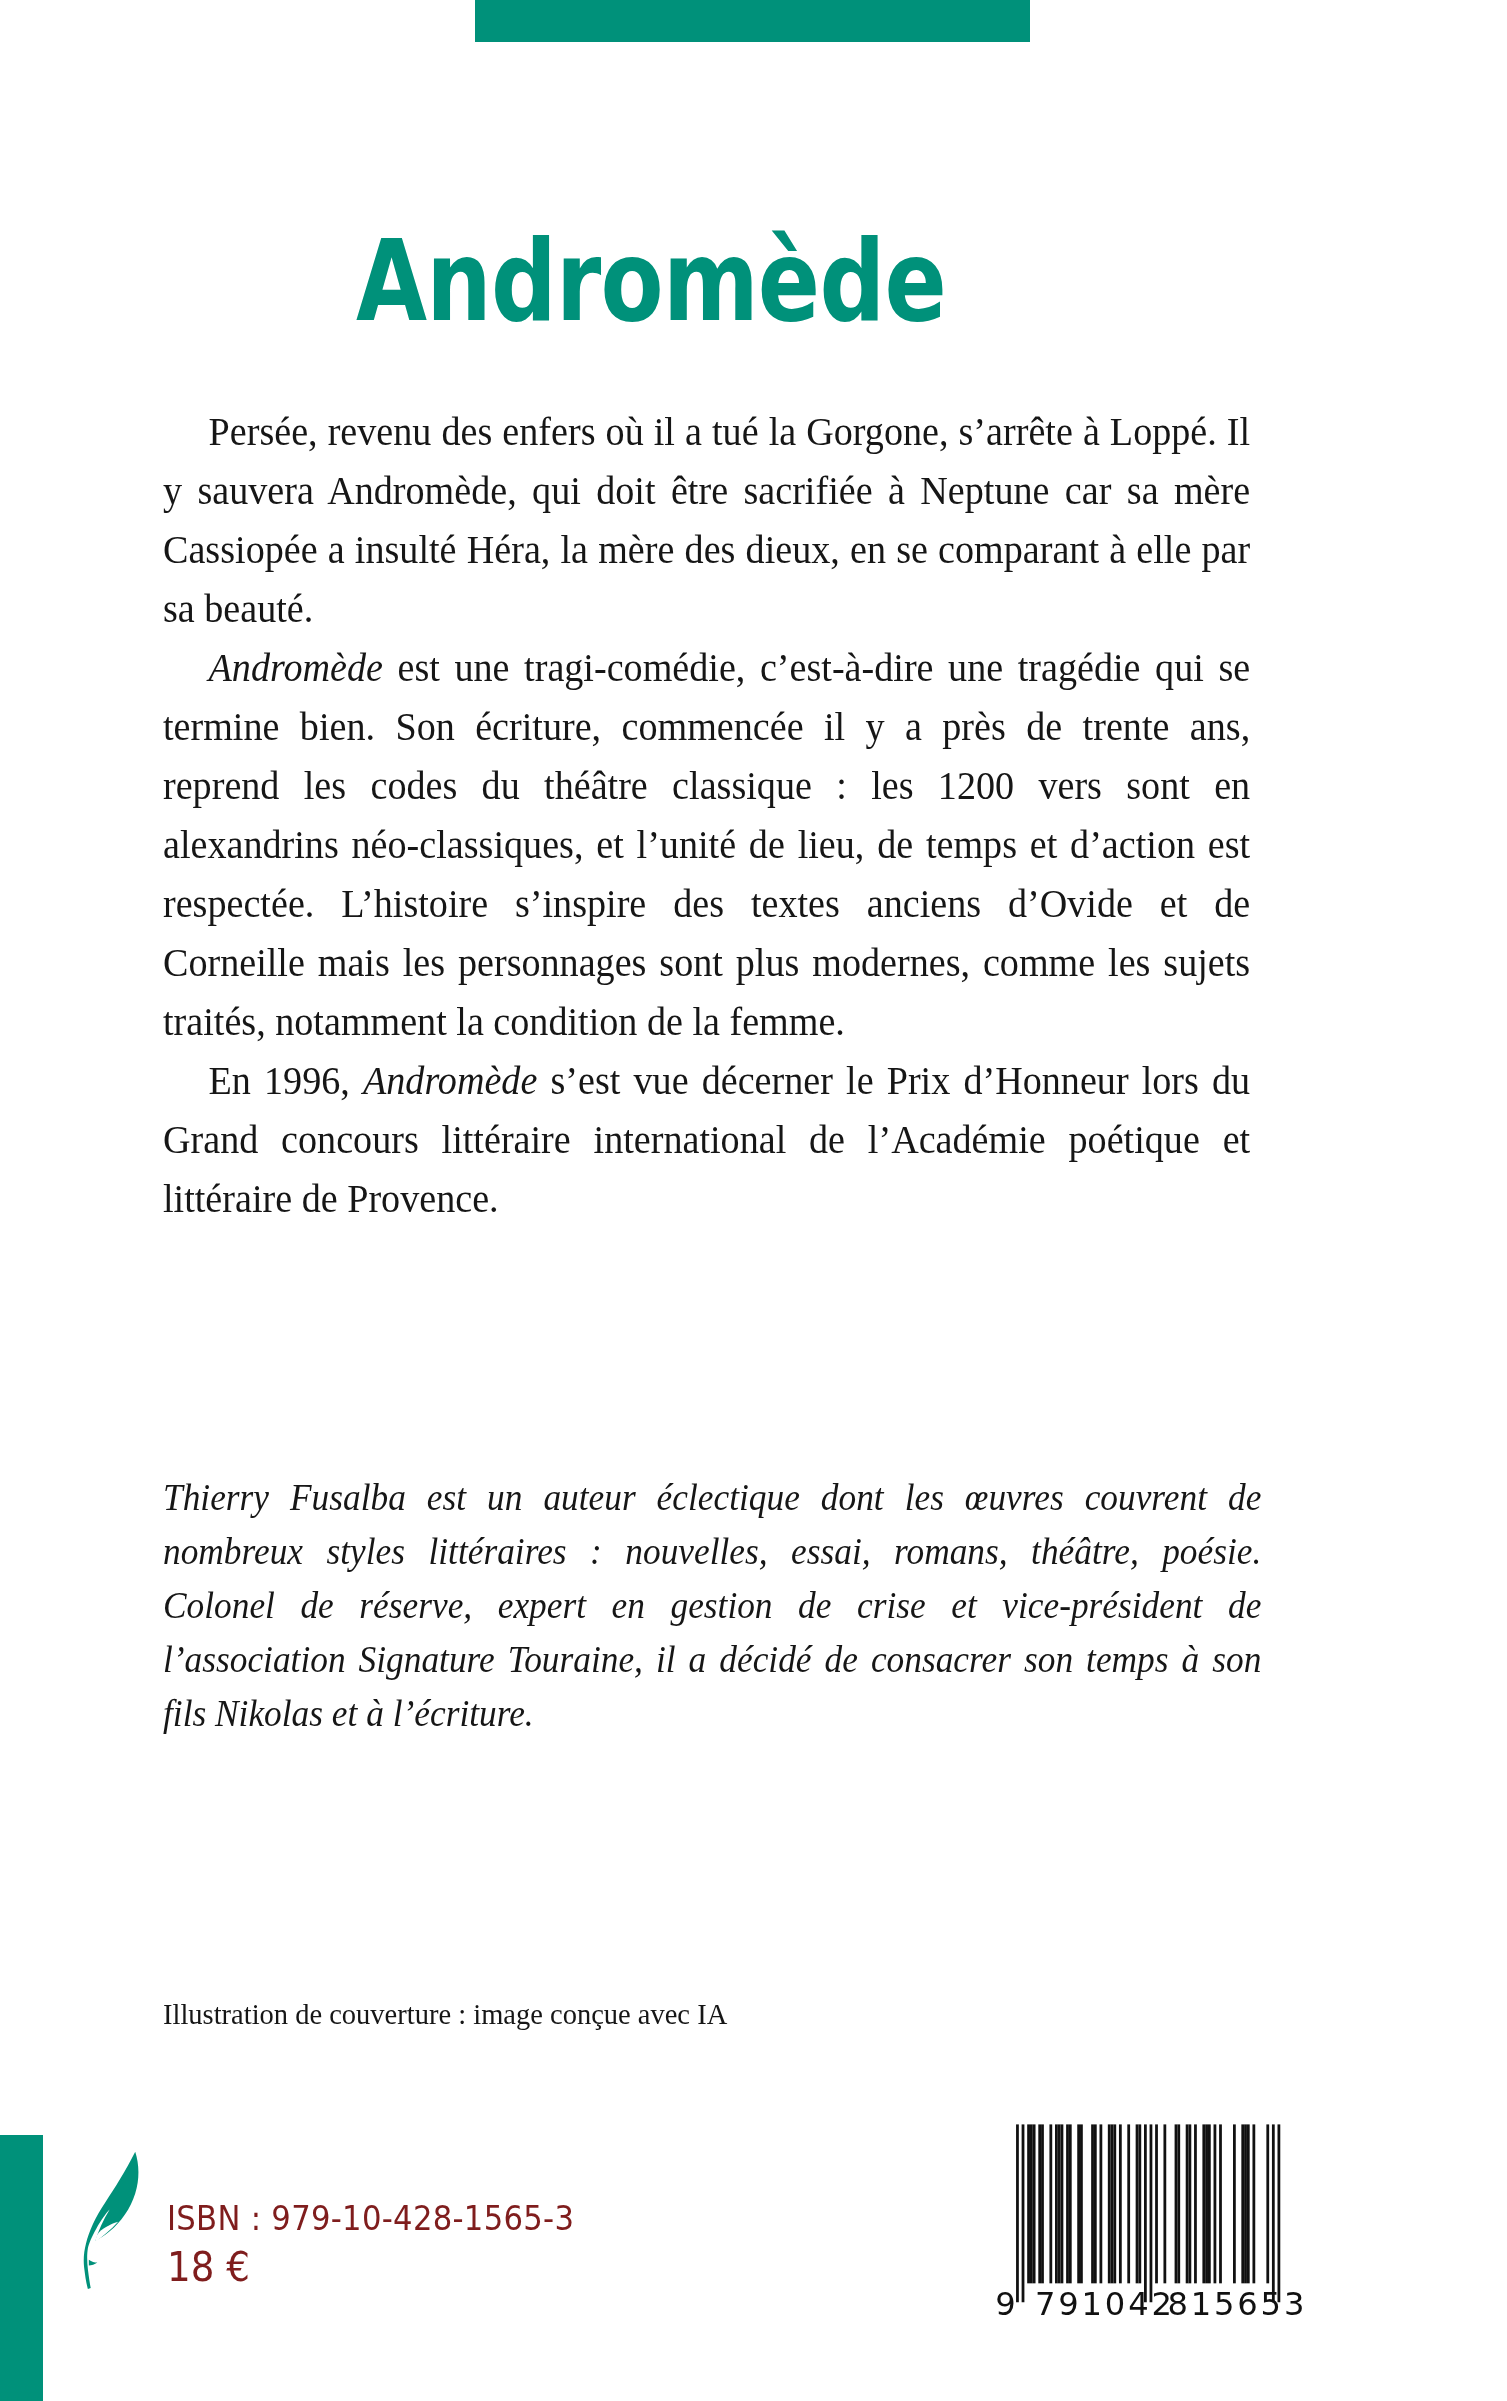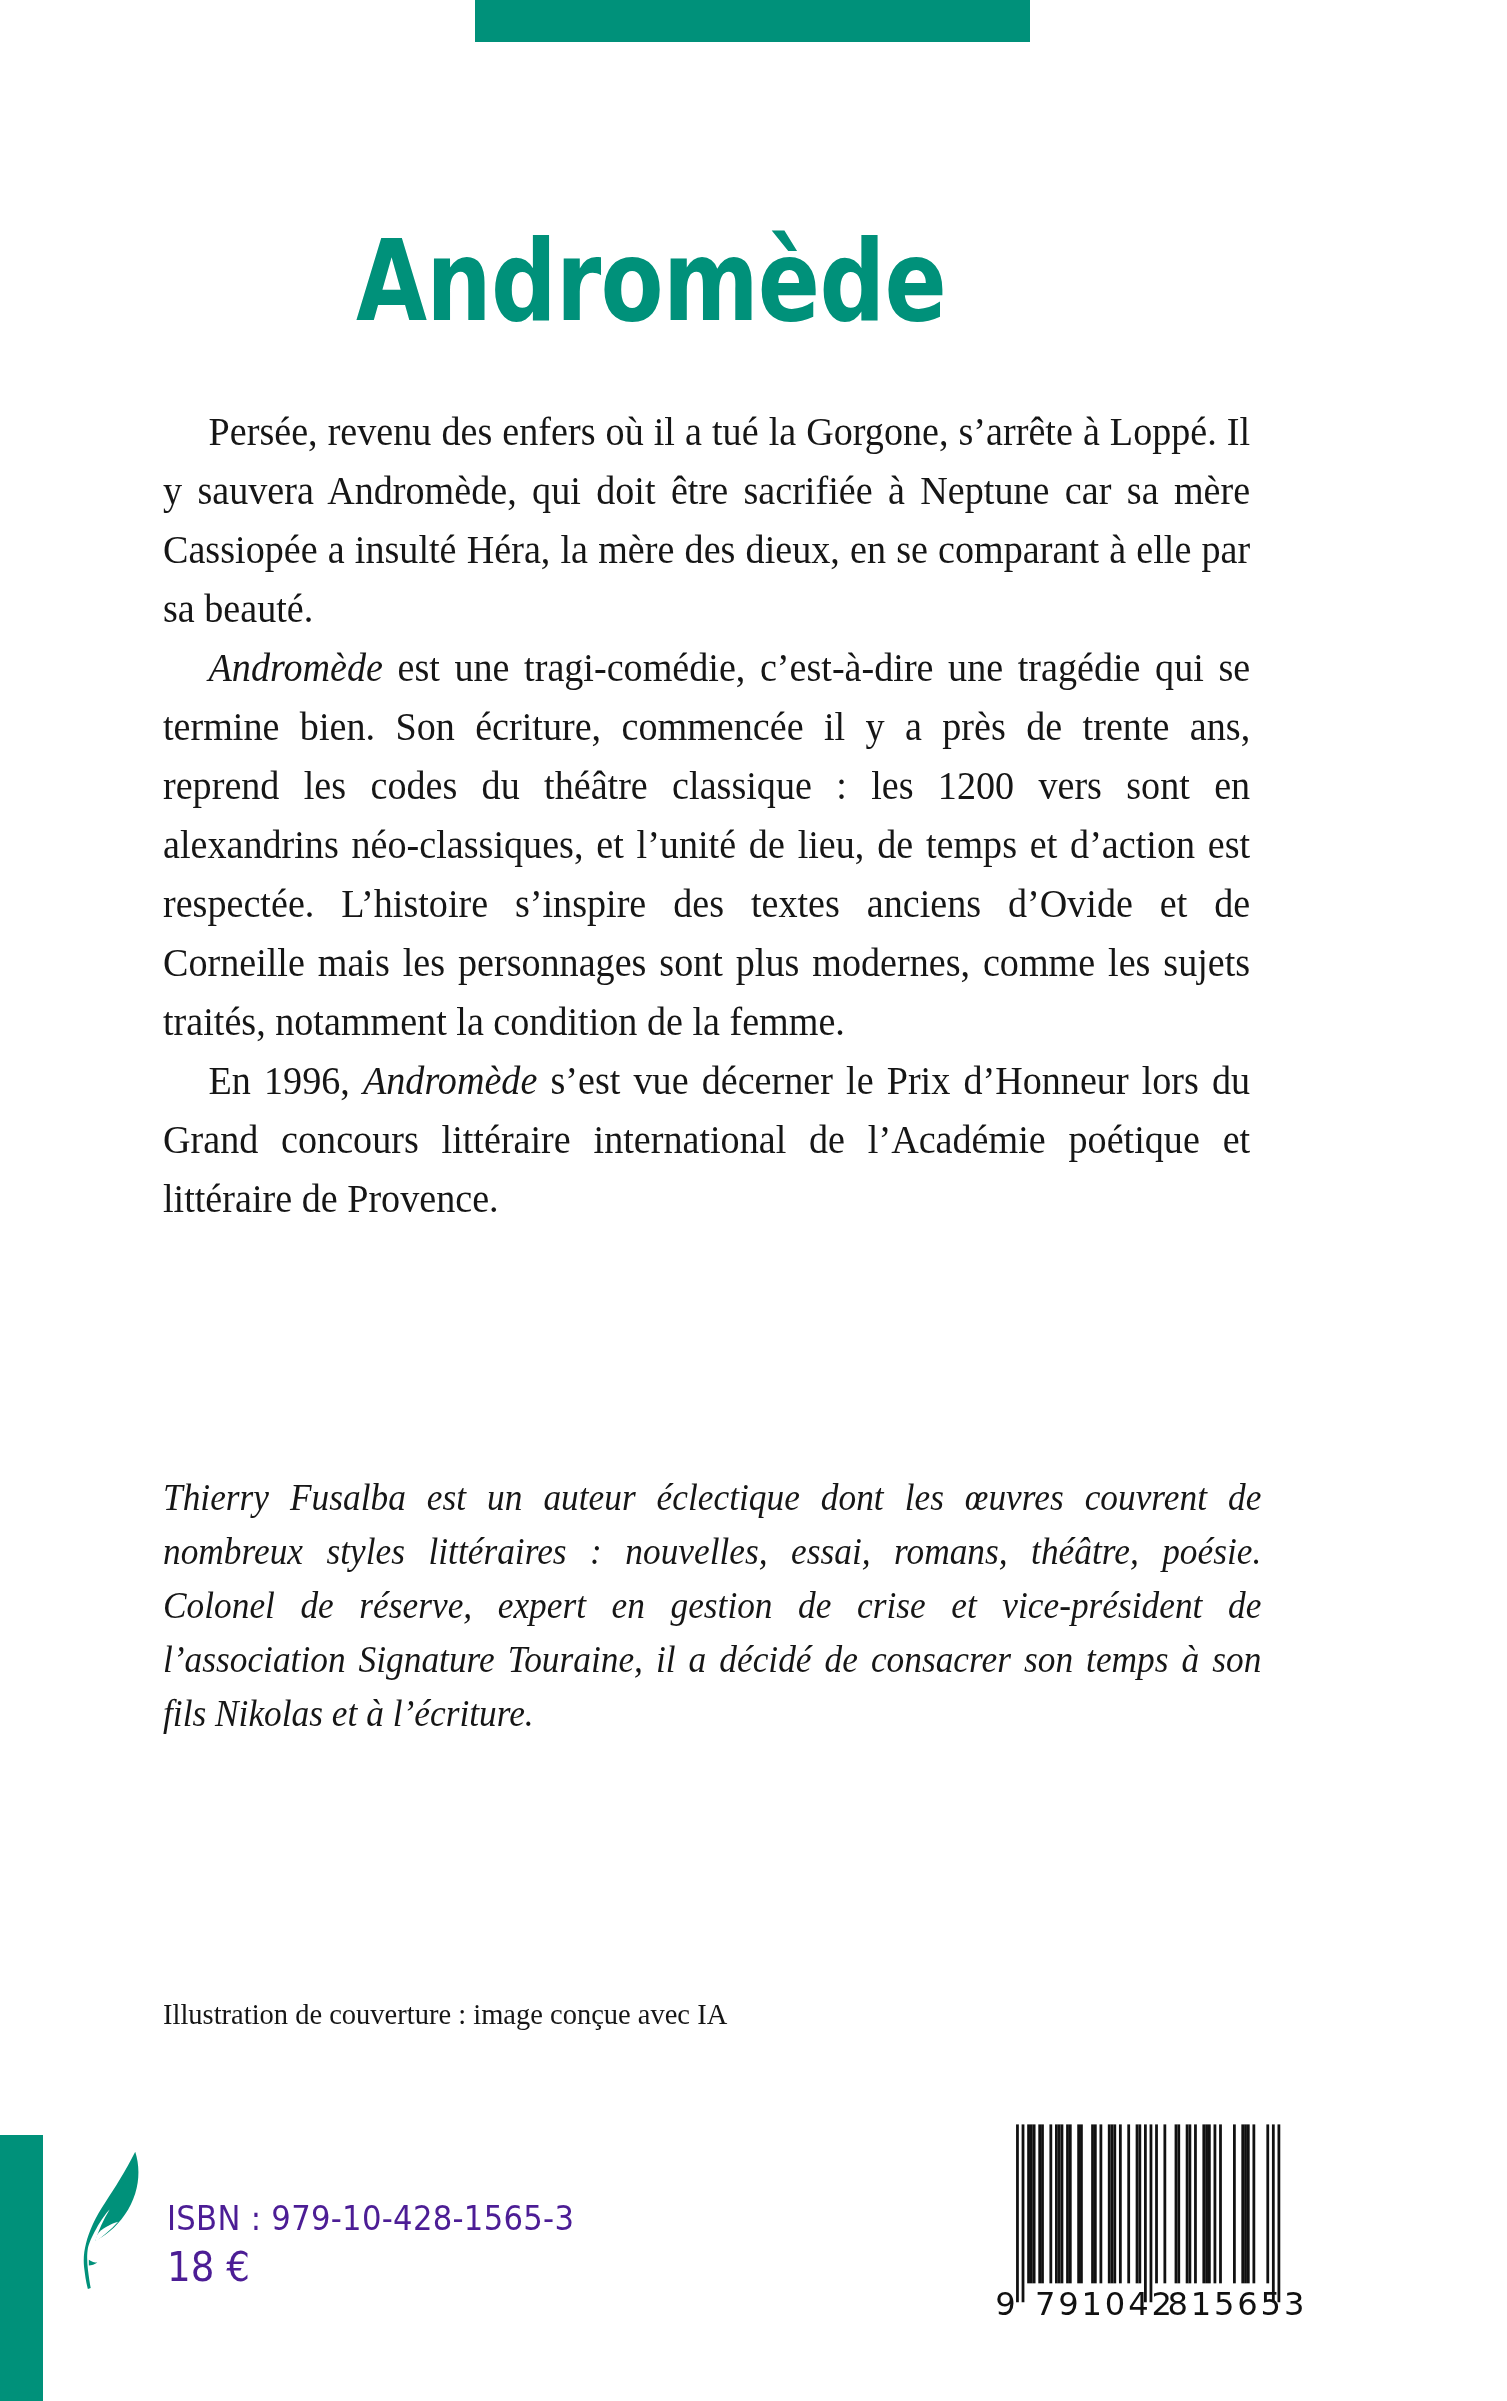--- a/index.html
+++ b/index.html
@@ -115,21 +115,21 @@
     height: 142px;
   }
   .feather svg { display: block; width: 100%; height: 100%; }
 
   
   .isbn-block {
     position: absolute;
     left: 167px;
     top: 2197px;
     font-family: "DejaVu Sans", sans-serif;
-    color: #4c1d95;
+    color: #7f1d1d;
   }
   .isbn-line {
     font-size: 33px;
     line-height: 44px;
     letter-spacing: 0.3px;
     white-space: nowrap;
     transform: scaleX(0.93);
     transform-origin: left top;
   }
   .price-line {

